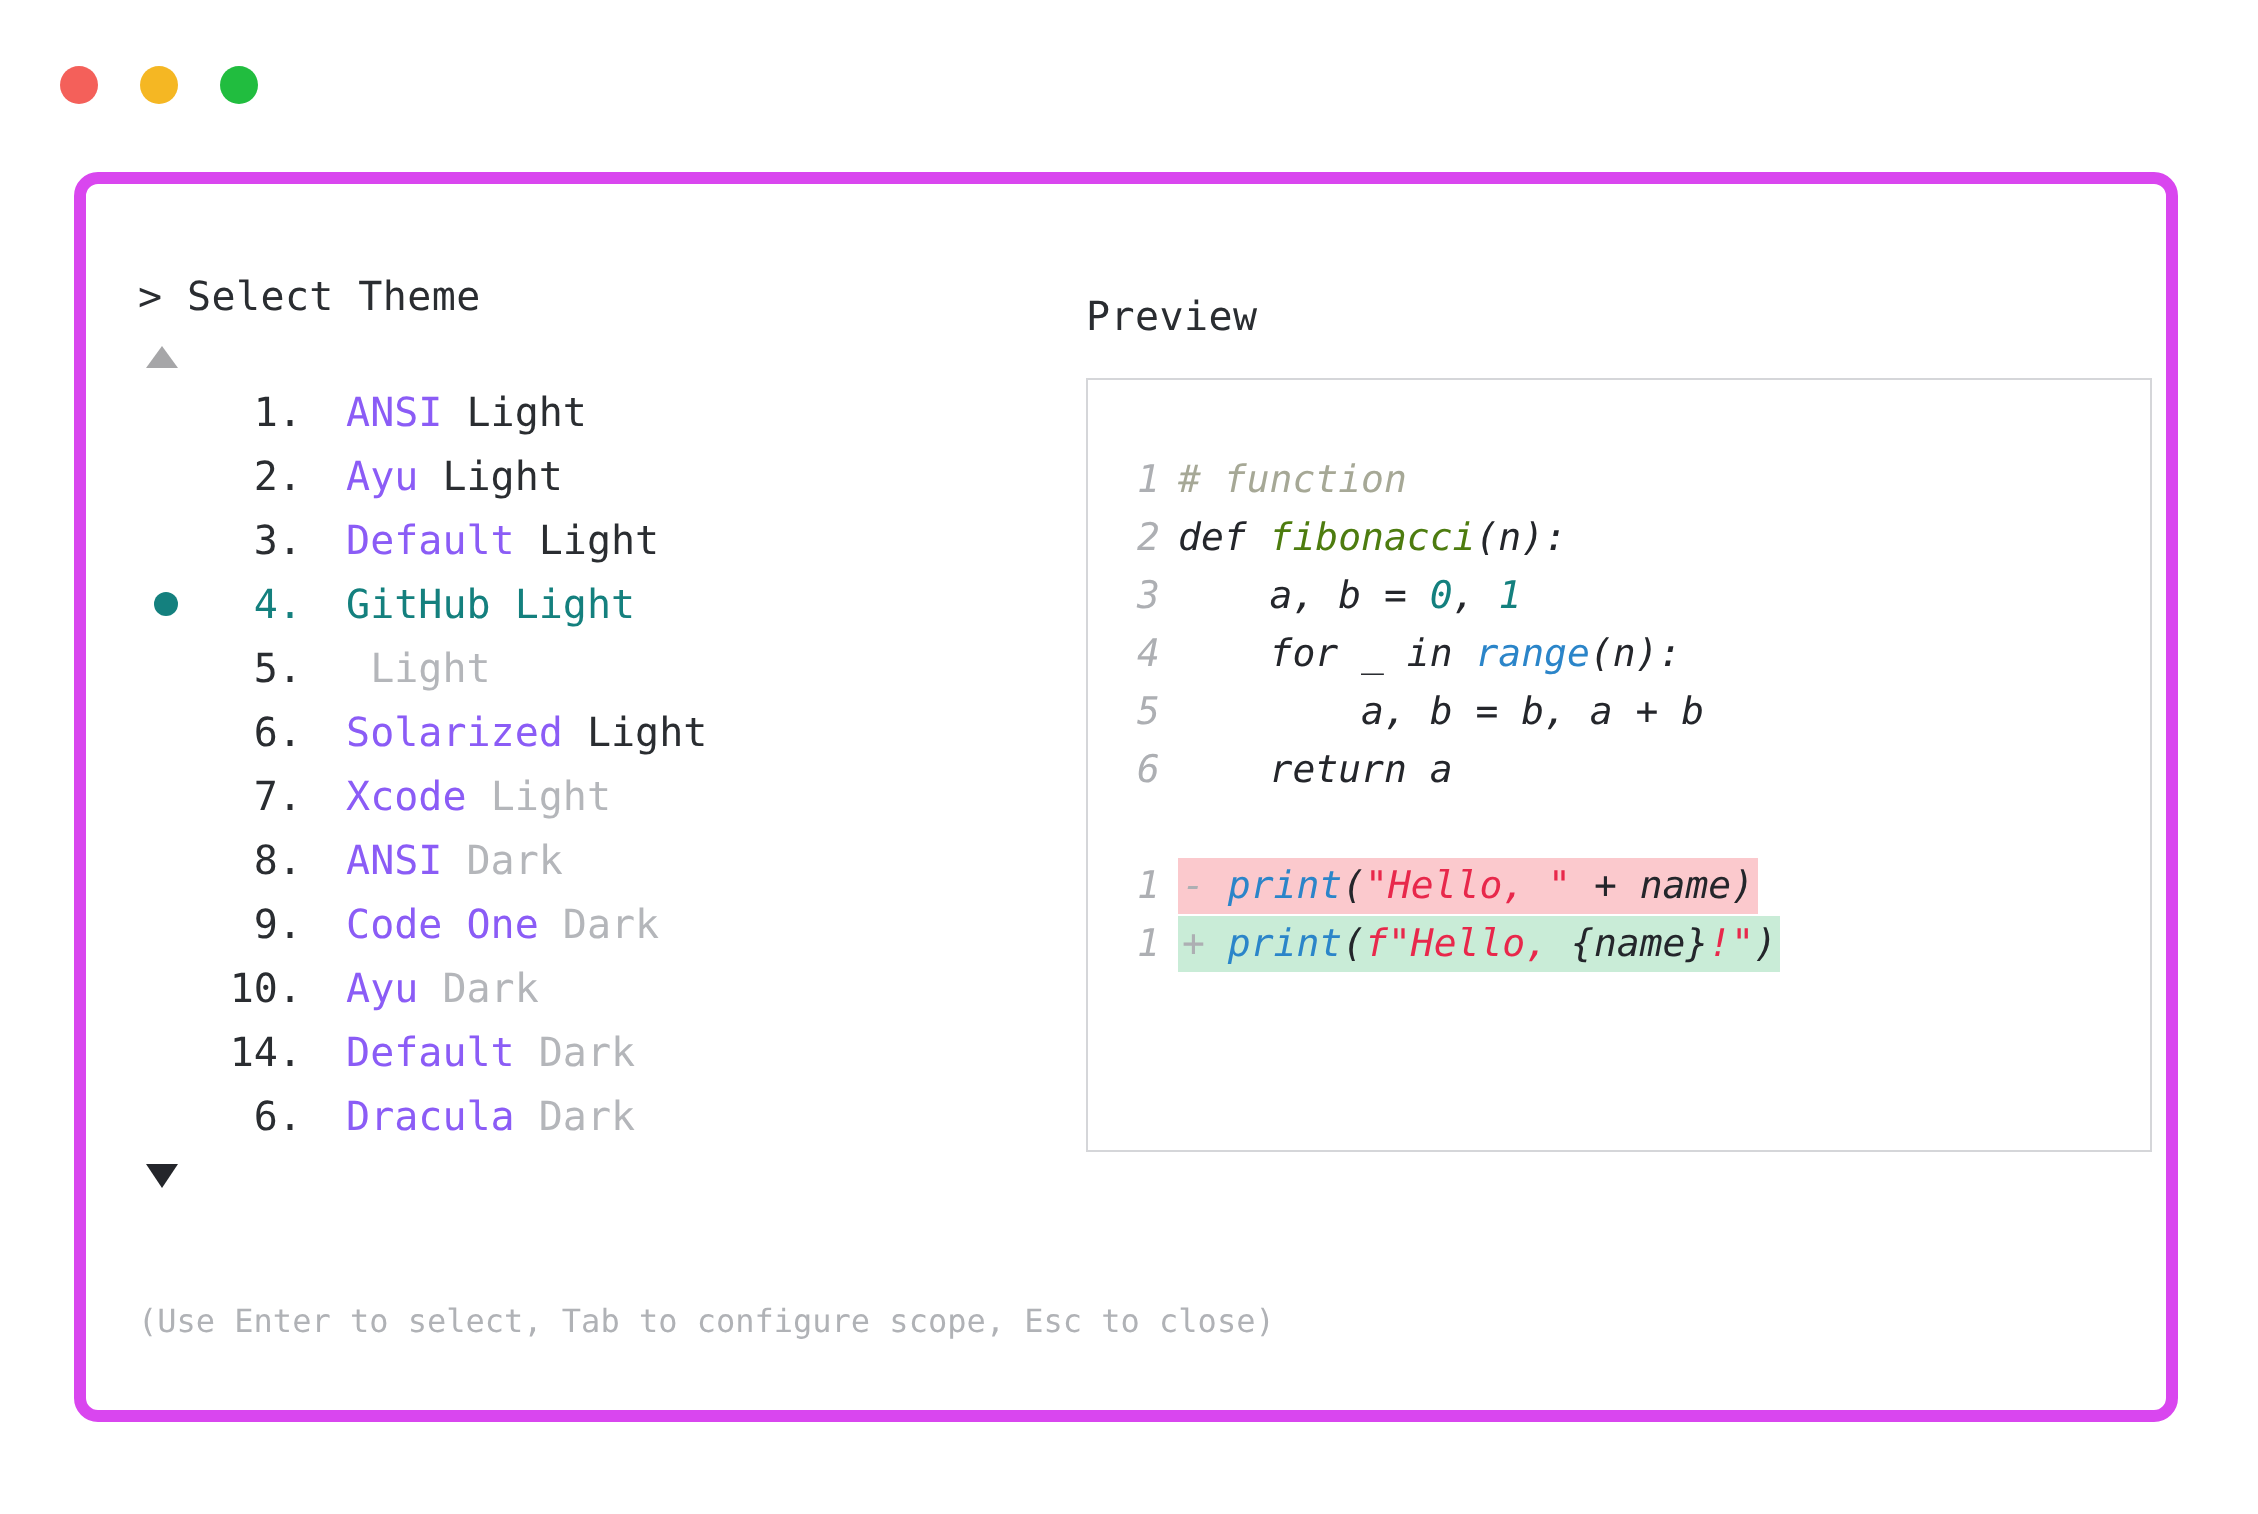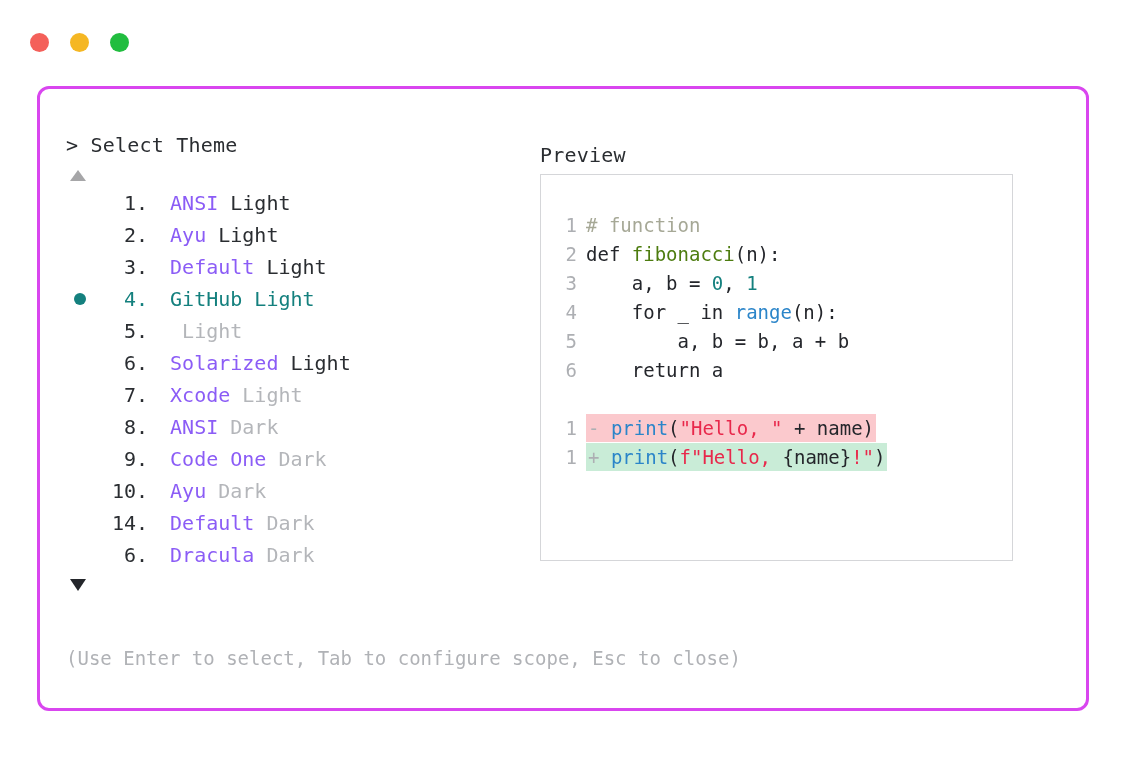--- a/index.html
+++ b/index.html
@@ -33,21 +33,21 @@
   .dot-green  { background: #21bd3f; }
 
   
   .card {
     position: absolute;
     left: 37px;
     top: 86px;
     width: 1052px;
     height: 625px;
     box-sizing: border-box;
-    border: 3px solid #d946ef;
+    border: 6px solid #d946ef;
     border-radius: 12px;
     background: #ffffff;
   }
 
   
   .columns {
     position: absolute;
     left: 0;
     top: 0;
     width: 100%;
@@ -144,36 +144,37 @@
   .theme-row.selected .theme-name,
   .theme-row.selected .theme-variant {
     color: #14807e;
   }
 
   
   .hint {
     position: absolute;
     left: 26px;
     top: 556px;
-    font-size: 19px;
+    font-size: 16px;
     line-height: 26px;
     color: #b0b2b6;
     white-space: pre;
   }
 
   
   .preview-box {
-    margin-top: 6px;
+    margin-top: 18px;
     box-sizing: border-box;
-    width: 473px;
+    width: 533px;
     height: 387px;
     border: 1px solid #d5d6d9;
     background: #ffffff;
     padding: 36px 0 0 0;
     overflow: hidden;
+    font-style: italic;
   }
   .code {
     font-size: 19px;
     line-height: 29px;
     white-space: pre;
     padding-left: 22px;
   }
   .code-line { white-space: pre; height: 29px; }
   .gutter {
     display: inline-block;

